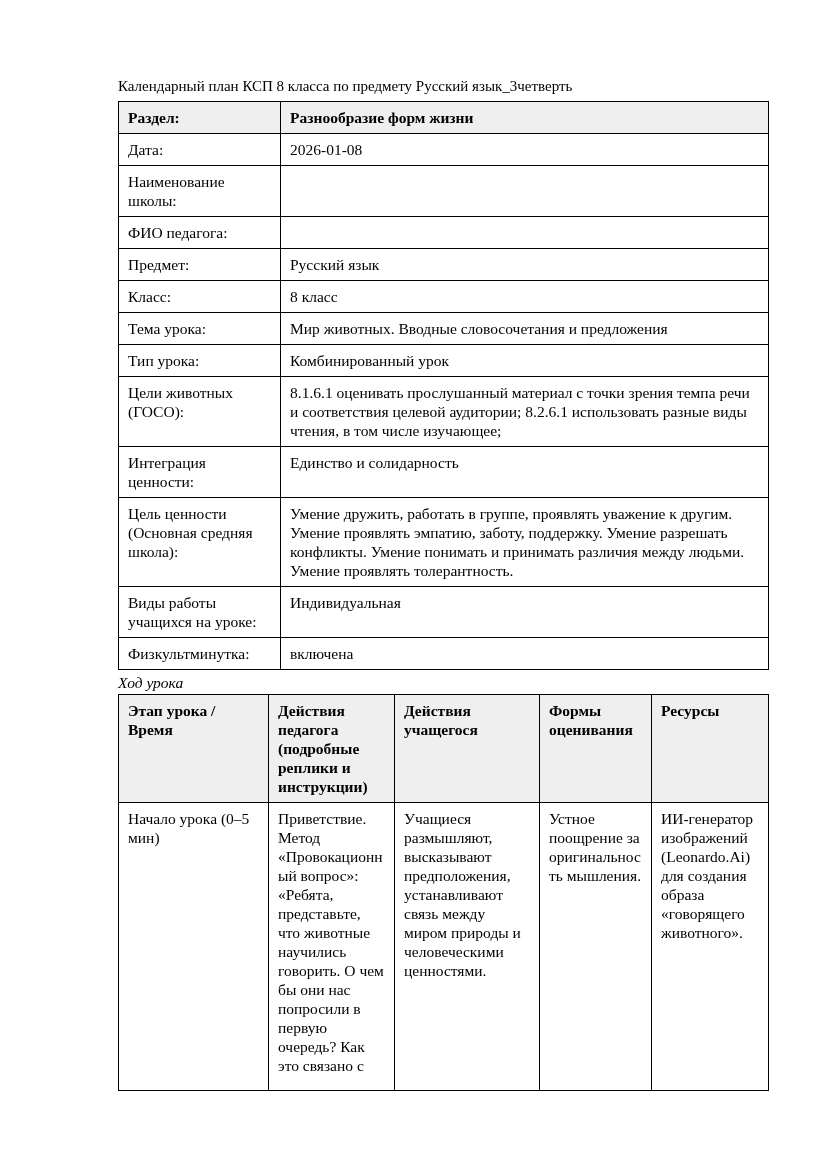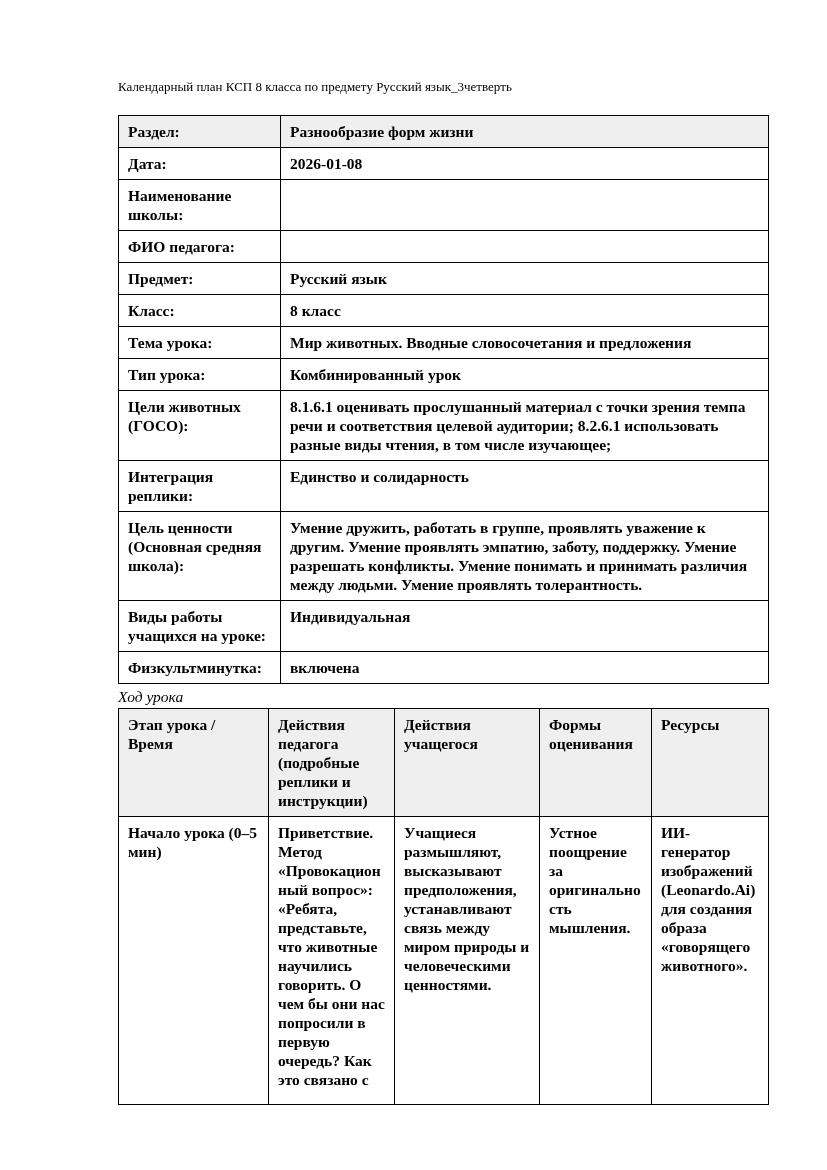--- a/index.html
+++ b/index.html
@@ -13,39 +13,39 @@
     overflow: hidden;
     position: relative;
   }
   .page {
     position: absolute;
     left: 118px;
     top: 77px;
     width: 650px;
   }
   .doc-title {
-    font-size: 13px;
+    font-size: 15px;
     line-height: 19px;
-    margin: 0 0 19px 0;
+    margin: 0 0 5px 0;
     font-weight: normal;
     white-space: nowrap;
   }
   table {
     border-collapse: collapse;
     table-layout: fixed;
     width: 650px;
   }
   td, th {
     border: 1px solid #000000;
     padding: 6px 9px;
     vertical-align: top;
     text-align: left;
     font-size: 15.5px;
     line-height: 19px;
-    font-weight: bold;
+    font-weight: normal;
     overflow-wrap: break-word;
     word-break: break-word;
   }
   .hdr {
     background: #efefef;
     font-weight: bold;
     margin-top: 36px;
   }
   .section-label {
     font-size: 15.5px;
@@ -100,21 +100,21 @@
       </tr>
       <tr>
         <td>Тип урока:</td>
         <td>Комбинированный урок</td>
       </tr>
       <tr>
         <td>Цели животных (ГОСО):</td>
         <td>8.1.6.1 оценивать прослушанный материал с точки зрения темпа речи и соответствия целевой аудитории; 8.2.6.1 использовать разные виды чтения, в том числе изучающее;</td>
       </tr>
       <tr>
-        <td>Интеграция реплики:</td>
+        <td>Интеграция ценности:</td>
         <td>Единство и солидарность</td>
       </tr>
       <tr>
         <td>Цель ценности (Основная средняя школа):</td>
         <td>Умение дружить, работать в группе, проявлять уважение к другим. Умение проявлять эмпатию, заботу, поддержку. Умение разрешать конфликты. Умение понимать и принимать различия между людьми. Умение проявлять толерантность.</td>
       </tr>
       <tr>
         <td>Виды работы учащихся на уроке:</td>
         <td>Индивидуальная</td>
       </tr>

